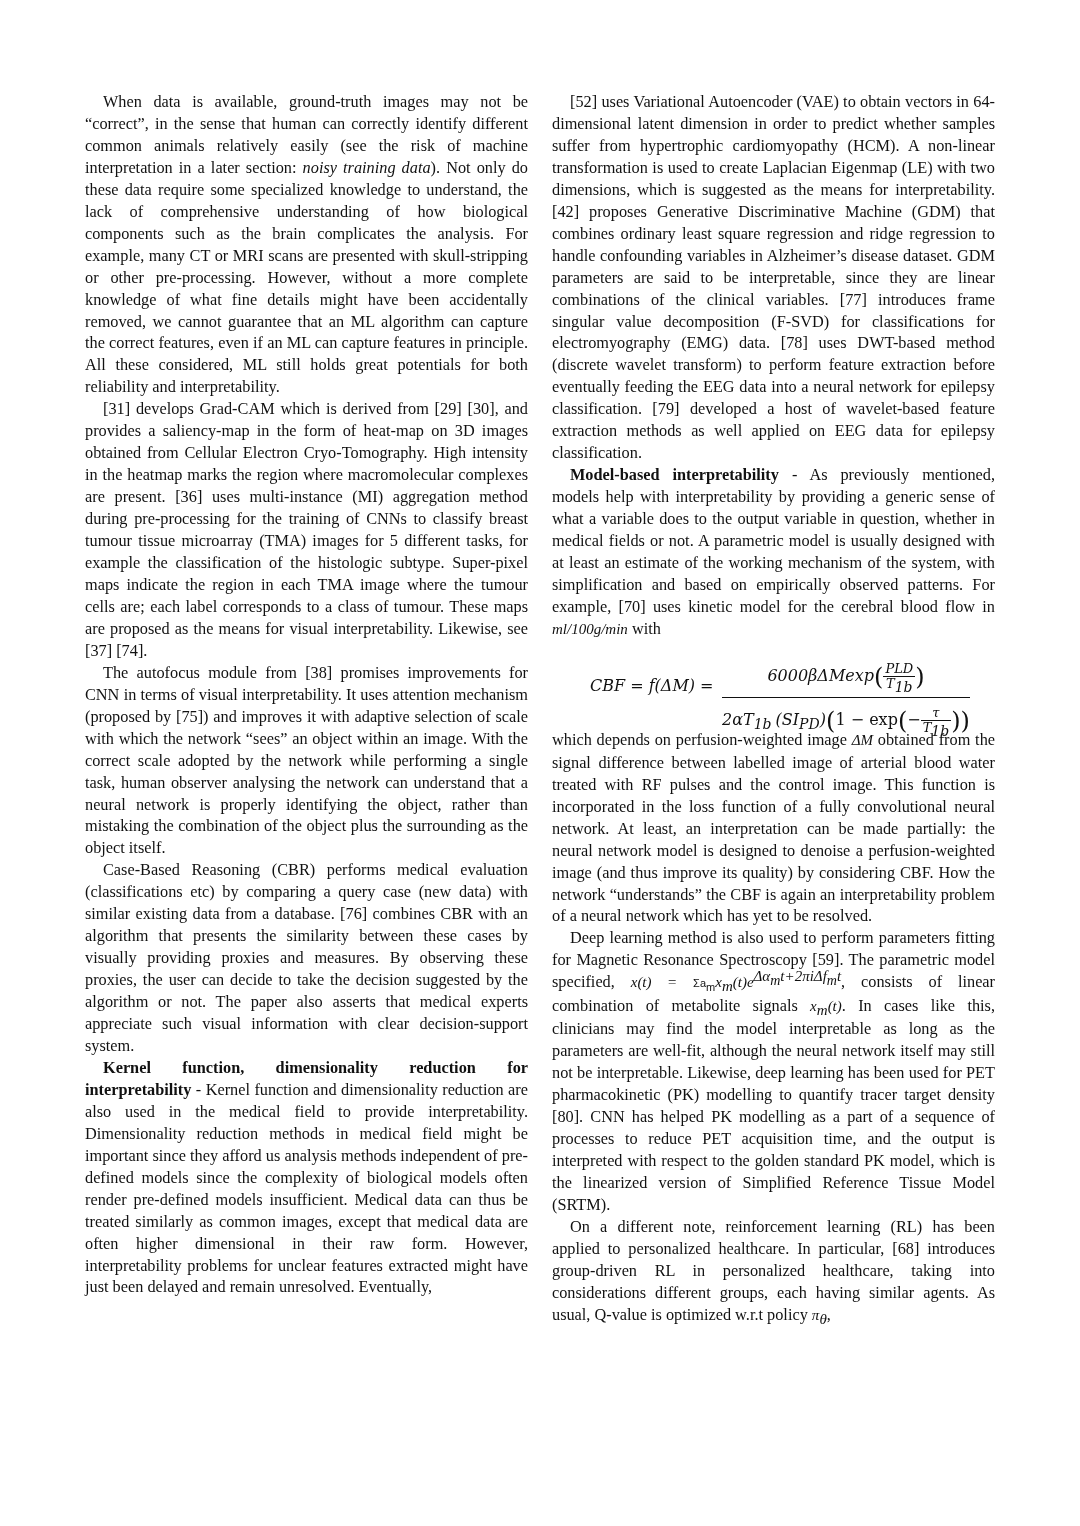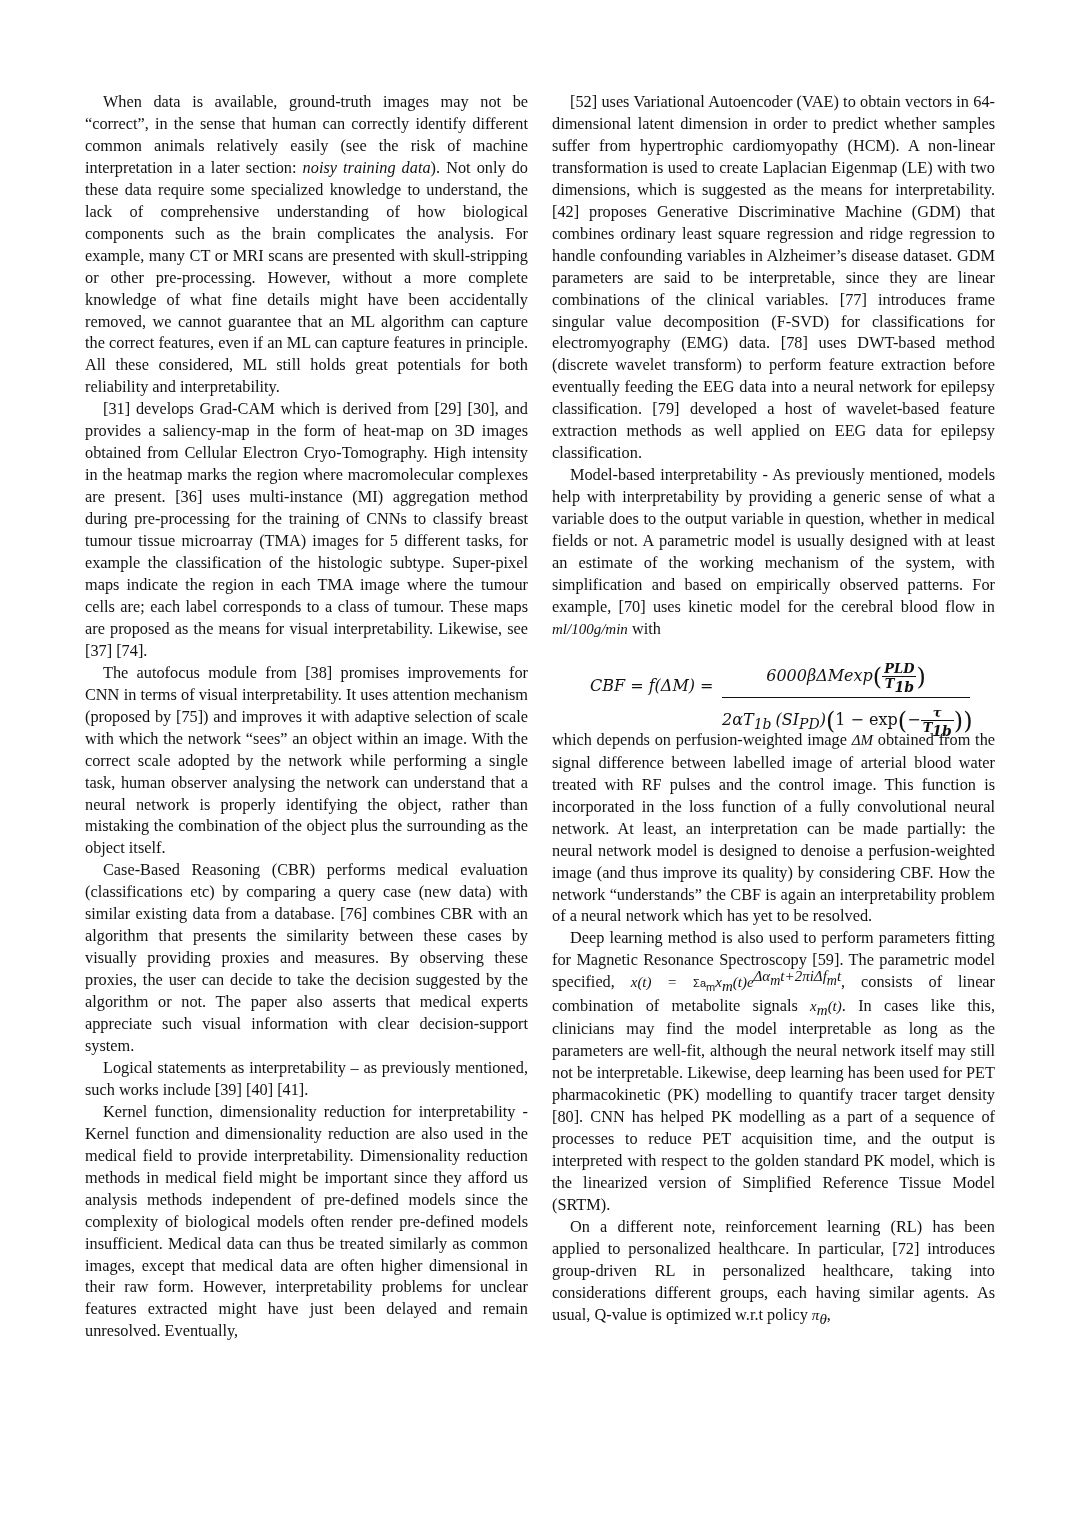--- a/index.html
+++ b/index.html
@@ -3,52 +3,51 @@
 <meta charset="utf-8">
 <style>
   html, body { margin:0; padding:0; background:#ffffff; }
   body { width:1080px; height:1526px; position:relative; overflow:hidden; }
   .page { position:absolute; left:0; top:0; width:1080px; height:1526px; background:#fff; }
   .col { position:absolute; top:91px; width:443px; font-family:"Liberation Serif", serif; font-size:16.3px; line-height:21.95px; color:#111; text-align:justify; hyphens:none; }
   .col-left { left:85px; }
   .col-right { left:552px; }
   .col p { margin:0; text-indent:18px; }
   .col p.noindent { text-indent:0; }
-  .col b { font-weight:normal; }
+  .col b { font-weight:bold; }
   .col i { font-style:italic; }
   .math { font-family:Liberation Serif, serif; font-style:italic; font-size:15px; }
   .math-up { font-family:Liberation Sans, sans-serif; font-style:normal; font-size:11px; }
   sub, sup { font-size:14px; line-height:0; }
   .equation { height:88px; position:relative; margin:0; text-indent:0; }
   .eq-lhs { position:absolute; left:38px; top:34px; font-family:"DejaVu Serif", serif; font-style:italic; font-size:16px; white-space:nowrap; }
   .eq-frac { position:absolute; left:170px; top:16px; width:248px; }
   .eq-num { text-align:center; font-family:"DejaVu Serif", serif; font-style:italic; font-size:16px; height:40px; line-height:38px; white-space:nowrap; }
   .eq-bar { border-top:1.2px solid #111; margin:0 0 2px 0; }
   .eq-den { text-align:center; font-family:"DejaVu Serif", serif; font-style:italic; font-size:16px; height:40px; line-height:40px; white-space:nowrap; }
-  .inner-frac { display:inline-block; vertical-align:middle; text-align:center; font-size:13px; line-height:14px;font-weight:bold; }
+  .inner-frac { display:inline-block; vertical-align:middle; text-align:center; font-size:13px; line-height:14px; }
   .inner-frac .top { display:block; border-bottom:1px solid #111; padding:0 2px; }
   .inner-frac .bot { display:block; padding:0 2px; }
   .big-paren { font-size:24px; font-style:normal; vertical-align:middle; }
   .eq-space { display:inline-block; width:4px; }
 </style>
 </head>
 <body>
 
 <div class="page">
 
   <div class="col col-left">
     <p><span>When data is available, ground-truth images may not be “correct”, in the sense that human can correctly identify different common animals relatively easily (see the risk of machine interpretation in a later section: </span><i>noisy training data</i><span>). Not only do these data require some specialized knowledge to understand, the lack of comprehensive understanding of how biological components such as the brain complicates the analysis. For example, many CT or MRI scans are presented with skull-stripping or other pre-processing. However, without a more complete knowledge of what fine details might have been accidentally removed, we cannot guarantee that an ML algorithm can capture the correct features, even if an ML can capture features in principle. All these considered, ML still holds great potentials for both reliability and interpretability.</span></p>
 
     <p>[31] develops Grad-CAM which is derived from [29] [30], and provides a saliency-map in the form of heat-map on 3D images obtained from Cellular Electron Cryo-Tomography. High intensity in the heatmap marks the region where macromolecular complexes are present. [36] uses multi-instance (MI) aggregation method during pre-processing for the training of CNNs to classify breast tumour tissue microarray (TMA) images for 5 different tasks, for example the classification of the histologic subtype. Super-pixel maps indicate the region in each TMA image where the tumour cells are; each label corresponds to a class of tumour. These maps are proposed as the means for visual interpretability. Likewise, see [37] [74].</p>
 
     <p>The autofocus module from [38] promises improvements for CNN in terms of visual interpretability. It uses attention mechanism (proposed by [75]) and improves it with adaptive selection of scale with which the network “sees” an object within an image. With the correct scale adopted by the network while performing a single task, human observer analysing the network can understand that a neural network is properly identifying the object, rather than mistaking the combination of the object plus the surrounding as the object itself.</p>
 
     <p>Case-Based Reasoning (CBR) performs medical evaluation (classifications etc) by comparing a query case (new data) with similar existing data from a database. [76] combines CBR with an algorithm that presents the similarity between these cases by visually providing proxies and measures. By observing these proxies, the user can decide to take the decision suggested by the algorithm or not. The paper also asserts that medical experts appreciate such visual information with clear decision-support system.</p>
 
-    <p><b>Logical statements as interpretability</b><span> – as previously mentioned, such works include [39] [40] [41].</span></p>
 
     <p><b>Kernel function, dimensionality reduction for interpretability</b><span> - Kernel function and dimensionality reduction are also used in the medical field to provide interpretability. Dimensionality reduction methods in medical field might be important since they afford us analysis methods independent of pre-defined models since the complexity of biological models often render pre-defined models insufficient. Medical data can thus be treated similarly as common images, except that medical data are often higher dimensional in their raw form. However, interpretability problems for unclear features extracted might have just been delayed and remain unresolved. Eventually,</span></p>
   </div>
 
   <div class="col col-right">
 
     <p>[52] uses Variational Autoencoder (VAE) to obtain vectors in 64-dimensional latent dimension in order to predict whether samples suffer from hypertrophic cardiomyopathy (HCM). A non-linear transformation is used to create Laplacian Eigenmap (LE) with two dimensions, which is suggested as the means for interpretability. [42] proposes Generative Discriminative Machine (GDM) that combines ordinary least square regression and ridge regression to handle confounding variables in Alzheimer’s disease dataset. GDM parameters are said to be interpretable, since they are linear combinations of the clinical variables. [77] introduces frame singular value decomposition (F-SVD) for classifications for electromyography (EMG) data. [78] uses DWT-based method (discrete wavelet transform) to perform feature extraction before eventually feeding the EEG data into a neural network for epilepsy classification. [79] developed a host of wavelet-based feature extraction methods as well applied on EEG data for epilepsy classification.</p>
 
     <p><b>Model-based interpretability</b><span> - As previously mentioned, models help with interpretability by providing a generic sense of what a variable does to the output variable in question, whether in medical fields or not. A parametric model is usually designed with at least an estimate of the working mechanism of the system, with simplification and based on empirically observed patterns. For example, [70] uses kinetic model for the cerebral blood flow in </span><span class="math">ml/100g/min</span><span> with</span></p>
 
@@ -58,15 +57,15 @@
         <div class="eq-num"><span>6000βΔMexp</span><span class="big-paren">(</span><span class="inner-frac"><span class="top">PLD</span><span class="bot"><span>T</span><sub>1b</sub></span></span><span class="big-paren">)</span></div>
         <div class="eq-bar"></div>
         <div class="eq-den"><span>2αT</span><sub>1b</sub><span class="eq-space"></span><span>(SI</span><sub>PD</sub><span>)</span><span class="big-paren">(</span><span style="font-style:normal">1 − exp</span><span class="big-paren">(</span><span style="font-style:normal">−</span><span class="inner-frac"><span class="top">τ</span><span class="bot"><span>T</span><sub>1b</sub></span></span><span class="big-paren">))</span></div>
       </div>
     </div>
 
     <p class="noindent"><span>which depends on perfusion-weighted image </span><span class="math">ΔM</span><span> obtained from the signal difference between labelled image of arterial blood water treated with RF pulses and the control image. This function is incorporated in the loss function of a fully convolutional neural network. At least, an interpretation can be made partially: the neural network model is designed to denoise a perfusion-weighted image (and thus improve its quality) by considering CBF. How the network “understands” the CBF is again an interpretability problem of a neural network which has yet to be resolved.</span></p>
 
     <p><span>Deep learning method is also used to perform parameters fitting for Magnetic Resonance Spectroscopy [59]. The parametric model specified, </span><span class="math">x(t) =</span> <span class="math-up">Σa</span><sub class="math-up">m</sub><span class="math">x</span><sub class="math">m</sub><span class="math">(t)e</span><sup class="math"><span>Δα</span><sub>m</sub><span>t+2πiΔf</span><sub>m</sub><span>t</span></sup><span>, consists of linear combination of metabolite signals </span><span class="math">x</span><sub class="math">m</sub><span class="math">(t)</span><span>. In cases like this, clinicians may find the model interpretable as long as the parameters are well-fit, although the neural network itself may still not be interpretable. Likewise, deep learning has been used for PET pharmacokinetic (PK) modelling to quantify tracer target density [80]. CNN has helped PK modelling as a part of a sequence of processes to reduce PET acquisition time, and the output is interpreted with respect to the golden standard PK model, which is the linearized version of Simplified Reference Tissue Model (SRTM).</span></p>
 
-    <p><span>On a different note, reinforcement learning (RL) has been applied to personalized healthcare. In particular, [72] introduces group-driven RL in personalized healthcare, taking into considerations different groups, each having similar agents. As usual, Q-value is optimized w.r.t policy </span><span class="math">π</span><sub class="math">θ</sub><span>,</span></p>
+    <p><span>On a different note, reinforcement learning (RL) has been applied to personalized healthcare. In particular, [68] introduces group-driven RL in personalized healthcare, taking into considerations different groups, each having similar agents. As usual, Q-value is optimized w.r.t policy </span><span class="math">π</span><sub class="math">θ</sub><span>,</span></p>
   </div>
 </div>
 
 </body></html>

